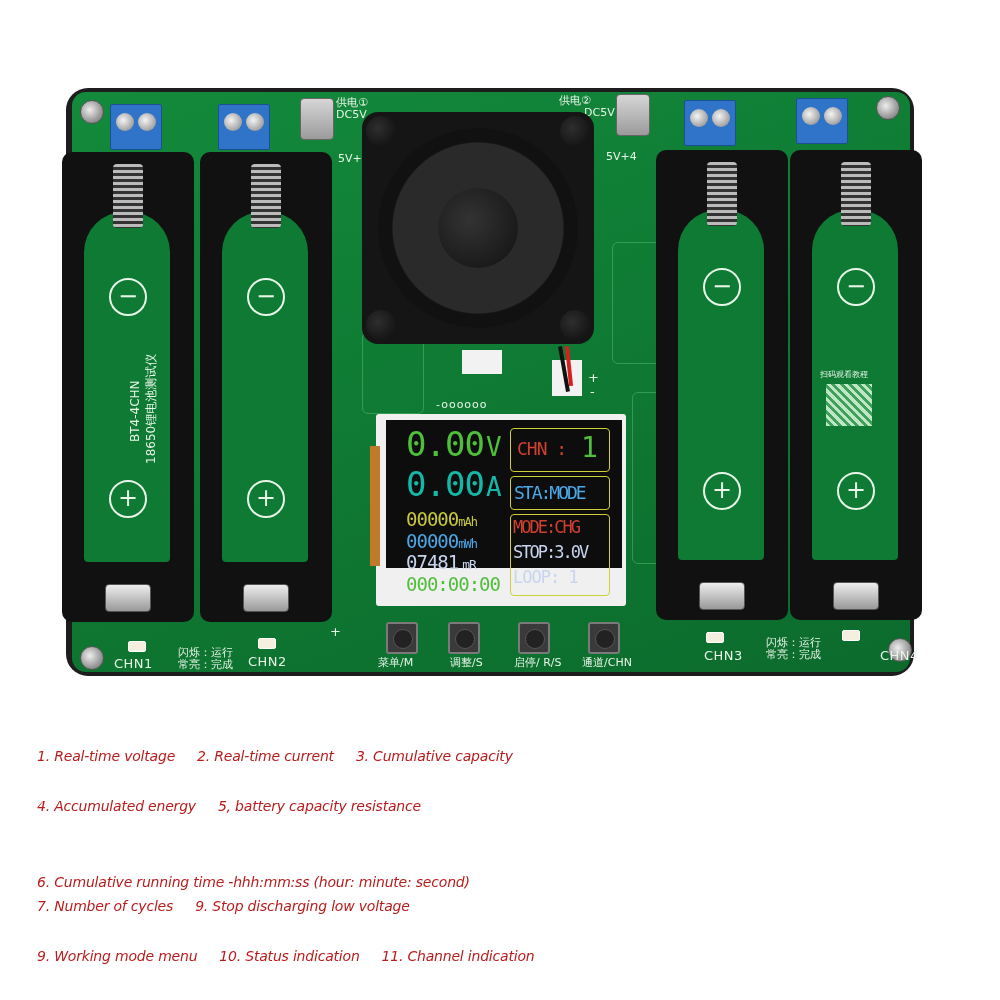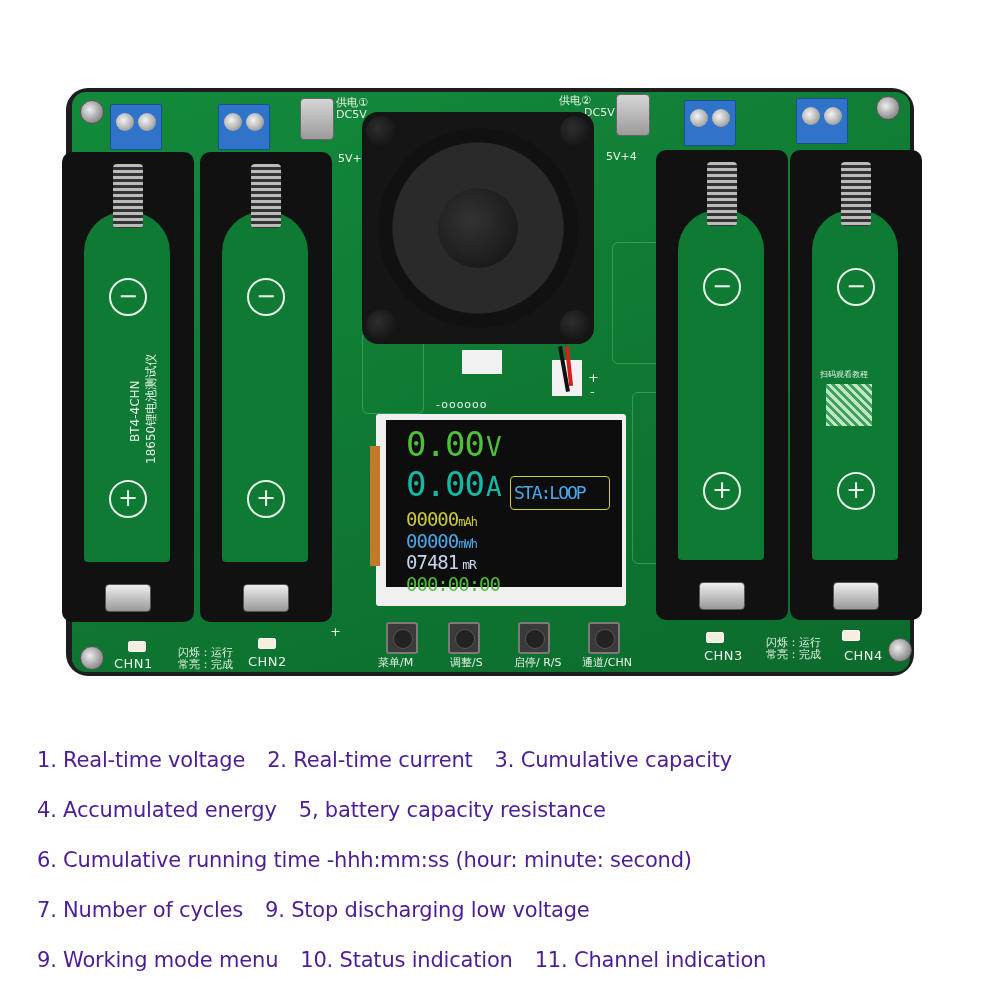--- a/index.html
+++ b/index.html
@@ -22,30 +22,30 @@
   .holder .tab{position:absolute;left:50%;transform:translateX(-50%);bottom:10px;width:44px;height:26px;background:linear-gradient(#eee,#999);border-radius:4px;border:1px solid #555;}
   .polarity{position:absolute;left:50%;transform:translateX(-50%);width:34px;height:34px;border:2px solid #e8f5e8;border-radius:50%;color:#e8f5e8;font-size:24px;line-height:32px;text-align:center;}
   .rot-label{position:absolute;transform:rotate(-90deg);transform-origin:left top;color:#e8f5e8;font-size:12px;line-height:14px;white-space:nowrap;}
   
   .fan{left:362px;top:112px;width:232px;height:232px;background:#151515;border-radius:16px;}
   .fan .ring{position:absolute;left:16px;top:16px;width:200px;height:200px;border-radius:50%;background:radial-gradient(circle,#1a1a1a 0 22%,#2a2a2a 23% 60%,#111 61% 100%);}
   .fan .hub{position:absolute;left:76px;top:76px;width:80px;height:80px;border-radius:50%;background:radial-gradient(circle at 40% 40%,#333,#111);}
   .fan .corner{position:absolute;width:30px;height:30px;border-radius:50%;background:radial-gradient(circle at 40% 40%,#2e2e2e,#0c0c0c);}
   
   .lcd-frame{left:376px;top:414px;width:250px;height:192px;background:#f0f0f0;border-radius:3px;}
-  .lcd{left:386px;top:420px;width:236px;height:167px;background:#0d0d0d;}
+  .lcd{left:386px;top:420px;width:236px;height:148px;background:#0d0d0d;}
   .lcd-flex{left:370px;top:446px;width:10px;height:120px;background:#c07a2a;}
   .seg{font-family:"DejaVu Sans Mono",monospace;position:absolute;white-space:nowrap;letter-spacing:-1px;}
   .box{position:absolute;border:1.5px solid #cfcf3a;border-radius:4px;}
   
   .btn{width:28px;height:28px;background:#3a3a3a;border:2px solid #7a7a7a;border-radius:3px;}
   .btn::after{content:"";position:absolute;left:5px;top:5px;width:18px;height:18px;border-radius:50%;background:#222;border:1px solid #555;}
   .led{width:16px;height:9px;background:#f5efe0;border:1.5px solid #fff;border-radius:2px;}
   
-  .caption{left:37px;font-family:"DejaVu Sans",sans-serif;font-size:21px;color:#4c1d95;white-space:nowrap;letter-spacing:-0.2px;}
+  .caption{left:37px;font-family:"DejaVu Sans",sans-serif;font-size:14px;color:#b91c1c;white-space:nowrap;letter-spacing:-0.2px;font-style:italic;}
   .caption span{margin-right:22px;}
 </style>
 </head>
 <body>
 
 <div class="abs board-shadow"></div>
 <div class="abs board">
   <div class="trace" style="left:290px;top:240px;width:60px;height:80px;"></div>
   <div class="trace" style="left:540px;top:150px;width:70px;height:120px;"></div>
   <div class="trace" style="left:560px;top:300px;width:80px;height:170px;"></div>
@@ -137,22 +137,31 @@
 <div class="abs lcd-frame"></div>
 <div class="abs lcd-flex"></div>
 <div class="abs lcd">
   <div class="seg" style="left:20px;top:4px;font-size:34px;color:#4fbf3a;"><span>0.00</span><span style="font-size:26px;margin-left:2px;">V</span></div>
   <div class="seg" style="left:20px;top:44px;font-size:34px;color:#14b8a6;"><span>0.00</span><span style="font-size:26px;margin-left:2px;">A</span></div>
   <div class="seg" style="left:20px;top:88px;font-size:19px;color:#c8c83a;"><span>00000</span><span style="font-size:12px;">mAh</span></div>
   <div class="seg" style="left:20px;top:110px;font-size:19px;color:#4aa8e8;"><span>00000</span><span style="font-size:12px;">mWh</span></div>
   <div class="seg" style="left:20px;top:131px;font-size:19px;color:#c8d4ee;"><span>07481</span><span style="font-size:13px;margin-left:4px;">mR</span></div>
   <div class="seg" style="left:20px;top:153px;font-size:19px;color:#4fbf3a;">000:00:00</div>
 
+  <div class="box" style="left:124px;top:8px;width:98px;height:42px;">
+    <span class="seg" style="left:6px;top:9px;font-size:18px;color:#d04030;">CHN :</span>
+    <span class="seg" style="left:70px;top:2px;font-size:28px;color:#4fbf3a;">1</span>
+  </div>
   <div class="box" style="left:124px;top:56px;width:98px;height:32px;">
-    <span class="seg" style="left:3px;top:5px;font-size:18px;color:#4aa8e8;letter-spacing:-2px;">STA:LOOP</span>
+    <span class="seg" style="left:3px;top:5px;font-size:18px;color:#4aa8e8;letter-spacing:-2px;">STA:MODE</span>
+  </div>
+  <div class="box" style="left:124px;top:94px;width:98px;height:80px;">
+    <span class="seg" style="left:2px;top:2px;font-size:17px;color:#d04030;letter-spacing:-2px;">MODE:CHG</span>
+    <span class="seg" style="left:2px;top:27px;font-size:17px;color:#c8d4ee;letter-spacing:-2px;">STOP:3.0V</span>
+    <span class="seg" style="left:2px;top:52px;font-size:17px;color:#c8d4ee;letter-spacing:-1px;">LOOP: 1</span>
   </div>
 </div>
 
 <div class="abs btn" style="left:386px;top:622px;"></div>
 <div class="abs silk" style="left:378px;top:658px;">菜单/M</div>
 <div class="abs btn" style="left:448px;top:622px;"></div>
 <div class="abs silk" style="left:450px;top:658px;">调整/S</div>
 <div class="abs btn" style="left:518px;top:622px;"></div>
 <div class="abs silk" style="left:514px;top:658px;">启停/ R/S</div>
 <div class="abs btn" style="left:588px;top:622px;"></div>
@@ -164,29 +173,29 @@
 <div class="abs silk" style="left:178px;top:648px;">闪烁：运行</div>
 <div class="abs silk" style="left:178px;top:660px;">常亮：完成</div>
 <div class="abs led" style="left:258px;top:638px;"></div>
 <div class="abs silk-lg" style="left:248px;top:654px;">CHN2</div>
 
 <div class="abs led" style="left:706px;top:632px;"></div>
 <div class="abs silk-lg" style="left:704px;top:648px;">CHN3</div>
 <div class="abs silk" style="left:766px;top:638px;">闪烁：运行</div>
 <div class="abs silk" style="left:766px;top:650px;">常亮：完成</div>
 <div class="abs led" style="left:842px;top:630px;"></div>
-<div class="abs silk-lg" style="left:844px;top:648px;">CHN4</div>
+<div class="abs silk-lg" style="left:880px;top:648px;">CHN4</div>
 
 <div class="abs caption" style="top:748px;">
   <span>1. Real-time voltage</span><span>2. Real-time current</span><span>3. Cumulative capacity</span>
 </div>
 <div class="abs caption" style="top:798px;">
   <span>4. Accumulated energy</span><span>5, battery capacity resistance</span>
 </div>
-<div class="abs caption" style="top:848px;">
+<div class="abs caption" style="top:874px;">
   <span>6. Cumulative running time -hhh:mm:ss (hour: minute: second)</span>
 </div>
 <div class="abs caption" style="top:898px;">
   <span>7. Number of cycles</span><span>9. Stop discharging low voltage</span>
 </div>
 <div class="abs caption" style="top:948px;">
   <span>9. Working mode menu</span><span>10. Status indication</span><span>11. Channel indication</span>
 </div>
 
 </body></html>

